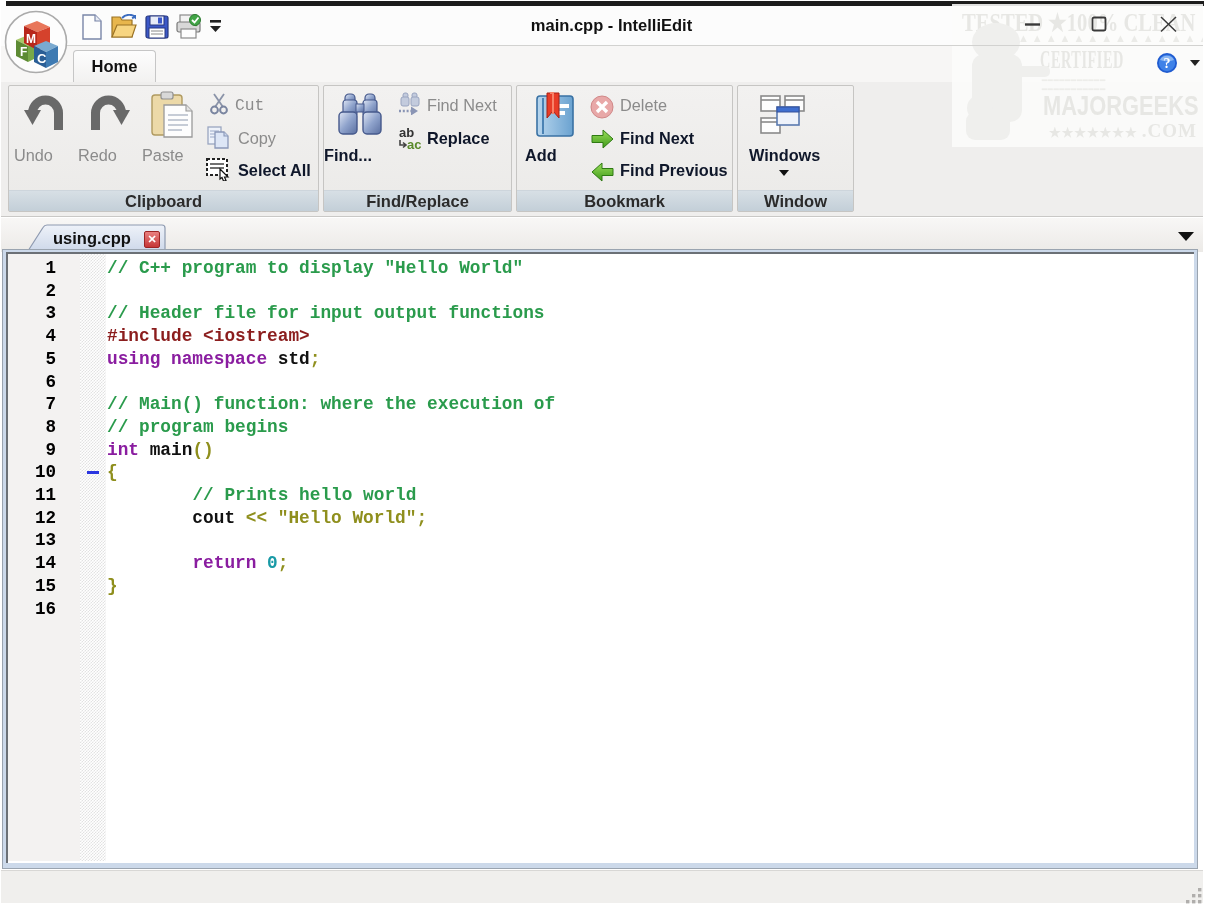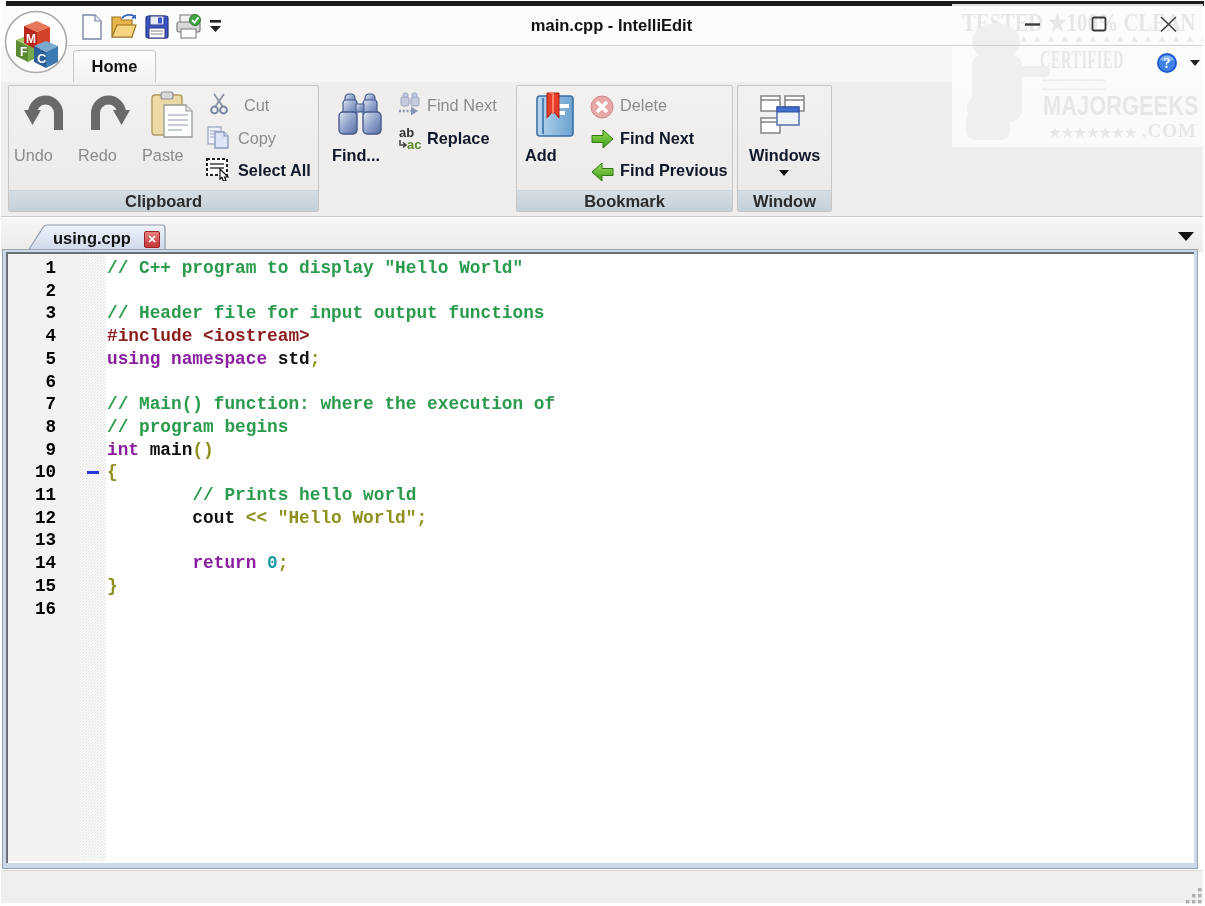--- a/index.html
+++ b/index.html
@@ -165,37 +165,40 @@
     <text x="33" y="53" font-size="13" font-weight="bold" fill="#fff" font-family="Liberation Sans">C</text>
   </g>
 </svg>
 
 <div class="abs" id="ribbon">
 
   <div class="group" style="left:7px; width:311px;">
     <div class="gcap">Clipboard</div>
   </div>
 
+  <div class="group" style="left:322px; width:189px;">
+    <div class="gcap">Find/Replace</div>
+  </div>
 
   <div class="group" style="left:515px; width:217px;">
     <div class="gcap">Bookmark</div>
   </div>
 
-  <div class="group" style="left:736px; width:95px;">
+  <div class="group" style="left:736px; width:117px;">
     <div class="gcap">Window</div>
   </div>
 </div>
 
 <div class="abs biglbl dis" style="left:14px; top:146px; width:60px;">Undo</div>
 <div class="abs biglbl dis" style="left:78px; top:146px; width:60px;">Redo</div>
 <div class="abs biglbl dis" style="left:142px; top:146px; width:58px;">Paste</div>
-<div class="abs smalllbl dis" style="left:244px; top:96px;">Cut</div>
+<div class="abs smalllbl dis" style="left:235px; top:96px;font-family:Liberation Mono, monospace;">Cut</div>
 <div class="abs smalllbl dis" style="left:238px; top:129px;">Copy</div>
 <div class="abs smalllbl en" style="left:238px; top:161px;">Select All</div>
-<div class="abs biglbl en" style="left:332px; top:146px; width:58px;">Find...</div>
+<div class="abs biglbl en" style="left:324px; top:146px; width:58px;">Find...</div>
 <div class="abs smalllbl dis" style="left:427px; top:96px;">Find Next</div>
 <div class="abs smalllbl en" style="left:427px; top:129px;">Replace</div>
 <div class="abs biglbl en" style="left:525px; top:146px; width:58px;">Add</div>
 <div class="abs smalllbl dis" style="left:620px; top:96px;">Delete</div>
 <div class="abs smalllbl en" style="left:620px; top:129px;">Find Next</div>
 <div class="abs smalllbl en" style="left:620px; top:161px;">Find Previous</div>
 <div class="abs biglbl en" style="left:749px; top:146px; width:70px;">Windows</div>
 <div class="abs" style="left:779px; top:170px; width:0; height:0; border-left:5.5px solid transparent; border-right:5.5px solid transparent; border-top:6.5px solid #111;"></div>
 
 <svg class="abs" style="left:24px; top:91px;" width="42" height="42" viewBox="0 0 42 42">

